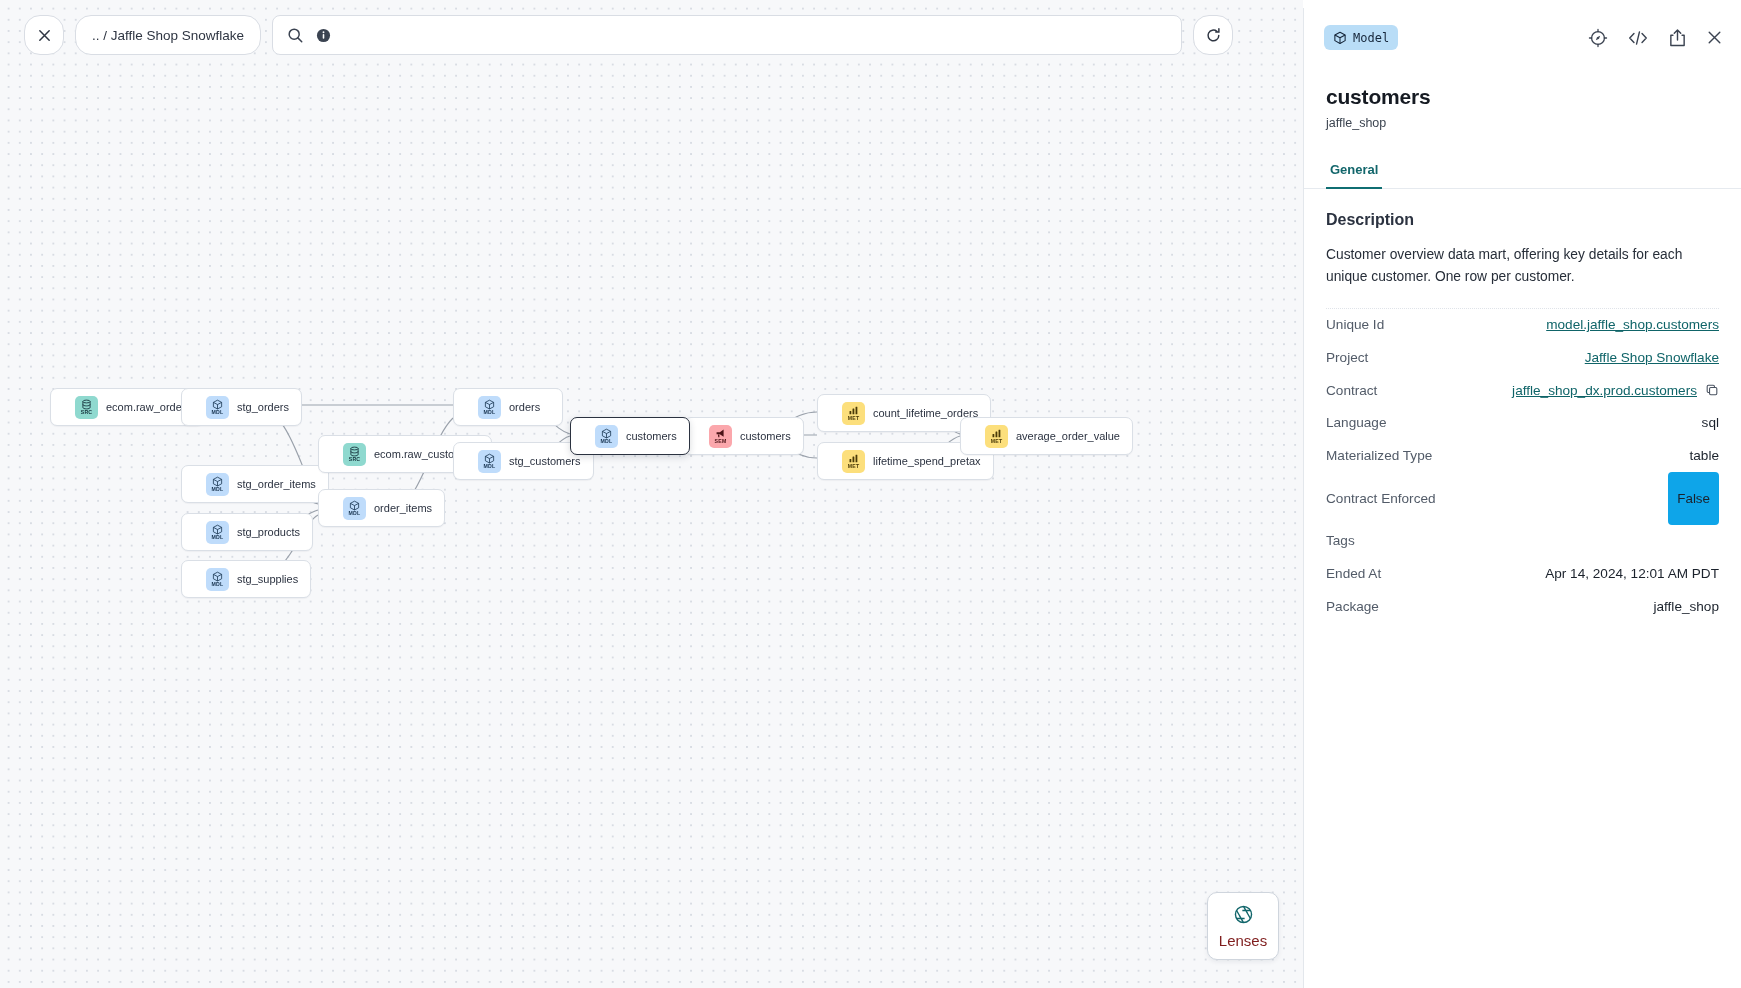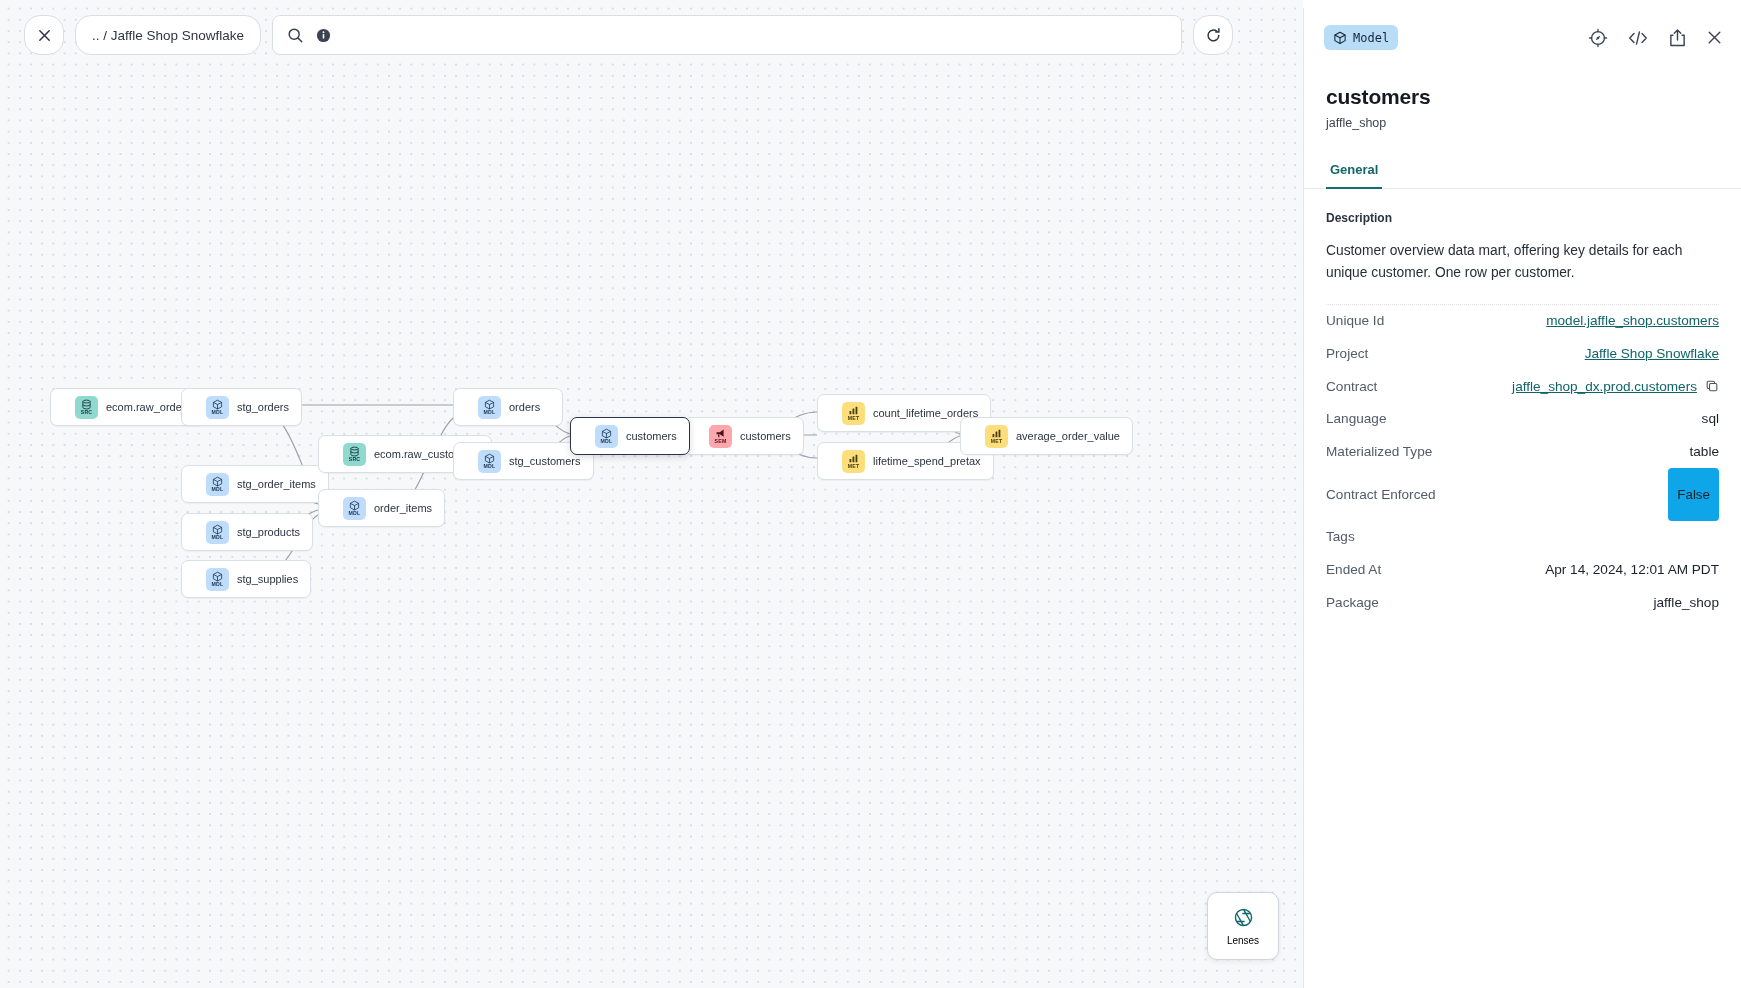--- a/index.html
+++ b/index.html
@@ -85,21 +85,21 @@
   #edges { position: absolute; left: 0; top: 0; width: 1303px; height: 988px; pointer-events: none; }
 
   
   #lenses-btn {
     position: absolute; right: 24px; bottom: 28px;
     width: 72px; height: 68px; background: #fff;
     border: 1px solid #cfd5dd; border-radius: 10px;
     display: flex; flex-direction: column; align-items: center; justify-content: center;
     gap: 7px; cursor: pointer; box-shadow: 0 2px 5px rgba(20,30,50,.07);
   }
-  #lenses-label { font-size: 10px; color: #000000; }
+  #lenses-label { font-size: 15px; color: #7f1d1d; }
 
   
   #panel {
     width: 438px; flex: 0 0 438px; height: 988px;
     background: #ffffff; border-left: 1px solid #e3e7ec;
     display: flex; flex-direction: column; margin-top: 8px;
   }
   #panel-top {
     height: 59px; display: flex; align-items: center;
     padding: 0 18px 0 20px; gap: 10px;
@@ -119,21 +119,21 @@
     margin-top: 26px; padding: 0 22px;
     border-bottom: 1px solid #e6eaef; display: flex; gap: 22px;
   }
   .tab {
     font-size: 13px; color: #12666b; font-weight: 600;
     padding: 6px 4px 10px 4px; cursor: pointer; border-bottom: 2.5px solid transparent;
     margin-bottom: -1px;
   }
   .tab.active { border-bottom-color: #0f6e72; }
   #panel-body { padding: 22px 22px 0 22px; overflow-y: auto; flex: 1; }
-  #desc-label { font-size: 12px; font-weight: 700; color: #2b3240; }
+  #desc-label { font-size: 16px; font-weight: 700; color: #2b3240; }
   #desc-text {
     font-size: 13.8px; color: #272e39; line-height: 1.62; margin-top: 15px;
     padding-bottom: 19px; border-bottom: 1px dotted #dfe3e9;
   }
   .prop-row {
     display: flex; align-items: center; justify-content: space-between;
     min-height: 32.6px; padding: 0; gap: 14px;
   }
   .prop-key { font-size: 13.6px; color: #525b68; white-space: nowrap; }
   .prop-val {

